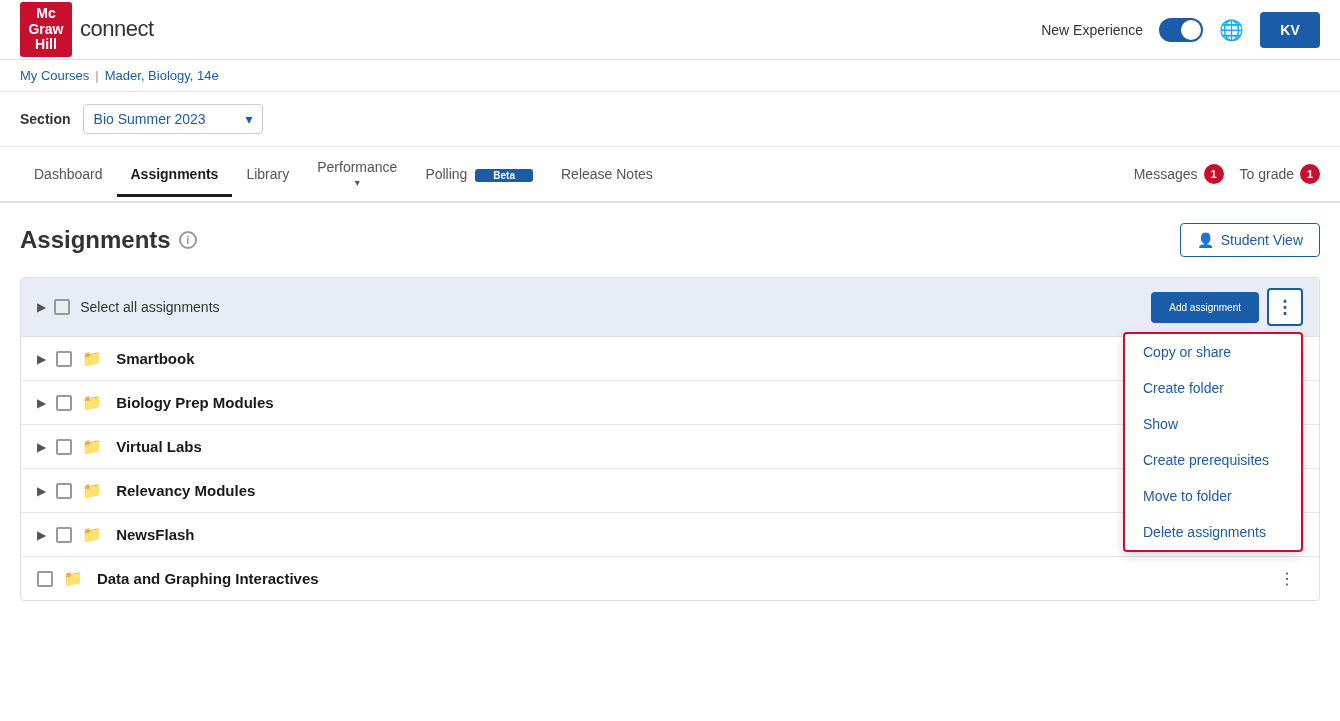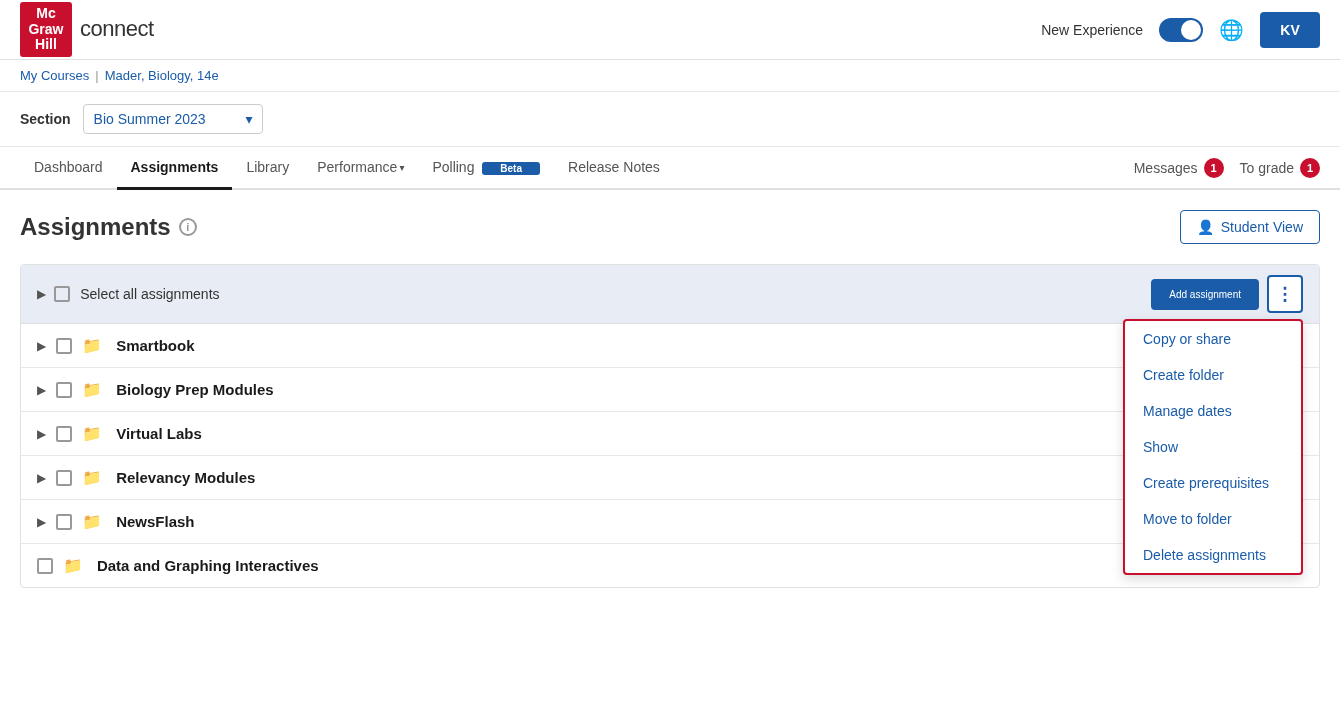--- a/index.html
+++ b/index.html
@@ -31,21 +31,21 @@
     .section-select-wrap::after { content: '▾'; position: absolute; right: 10px; top: 50%; transform: translateY(-50%); color: #1a5ca8; pointer-events: none; }
 
     
     .nav-tabs { display: flex; align-items: center; padding: 0 20px; border-bottom: 2px solid #e0e0e0; }
     .nav-tab { padding: 12px 14px; font-size: 14px; color: #555; cursor: pointer; border-bottom: 3px solid transparent; margin-bottom: -2px; text-decoration: none; white-space: nowrap; }
     .nav-tab.active { color: #1a1a1a; font-weight: 600; border-bottom: 3px solid #1a1a1a; }
     .nav-tab-right { margin-left: auto; display: flex; align-items: center; gap: 16px; }
     .nav-badge { display: inline-flex; align-items: center; gap: 6px; font-size: 14px; color: #555; cursor: pointer; }
     .badge-count { background: #c8102e; color: #fff; border-radius: 50%; width: 20px; height: 20px; display: flex; align-items: center; justify-content: center; font-size: 11px; font-weight: bold; }
     .beta-badge { background: #1a5ca8; color: #fff; font-size: 10px; padding: 1px 18px; border-radius: 3px; font-weight: 600; margin-left: 4px; }
-    .performance-tab { display: flex; align-items: center; gap: 2px; }
+    .performance-tab { display: flex; align-items: center; gap: 2px; flex-direction: column; }
     .chevron-down { font-size: 10px; }
 
     
     .main { padding: 20px; }
     .page-header { display: flex; align-items: center; justify-content: space-between; margin-bottom: 20px; }
     .page-title { font-size: 24px; font-weight: 600; display: flex; align-items: center; gap: 8px; }
     .info-icon { width: 18px; height: 18px; border-radius: 50%; border: 2px solid #999; display: inline-flex; align-items: center; justify-content: center; font-size: 11px; color: #999; cursor: pointer; }
     .student-view-btn { border: 1px solid #1a5ca8; color: #1a5ca8; background: #fff; padding: 8px 16px; border-radius: 4px; font-size: 14px; cursor: pointer; display: flex; align-items: center; gap: 6px; }
 
     
@@ -152,21 +152,20 @@
         <div class="checkbox"></div>
       </div>
       <span class="select-all-text">Select all assignments</span>
       <div class="right-actions">
         <button class="add-assignment-btn">Add assignment</button>
         <button class="more-btn">⋮</button>
 
         <div class="dropdown-menu">
           <div class="dropdown-item">Copy or share</div>
           <div class="dropdown-item">Create folder</div>
-          <div class="dropdown-item">Manage dates</div>
           <div class="dropdown-item">Show</div>
           <div class="dropdown-item">Create prerequisites</div>
           <div class="dropdown-item">Move to folder</div>
           <div class="dropdown-item">Delete assignments</div>
         </div>
       </div>
     </div>
 
     <div class="assignment-row">
       <span class="chevron-right row-icon">▶</span>

